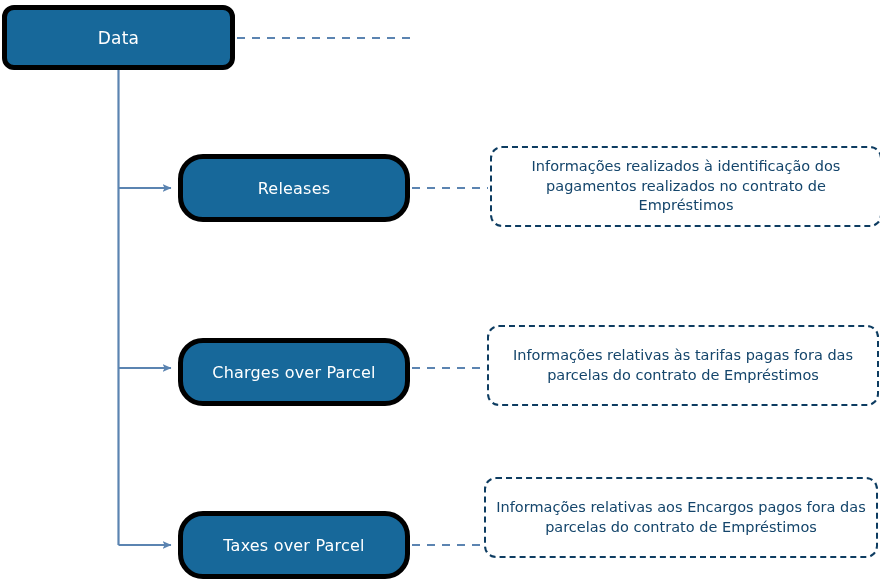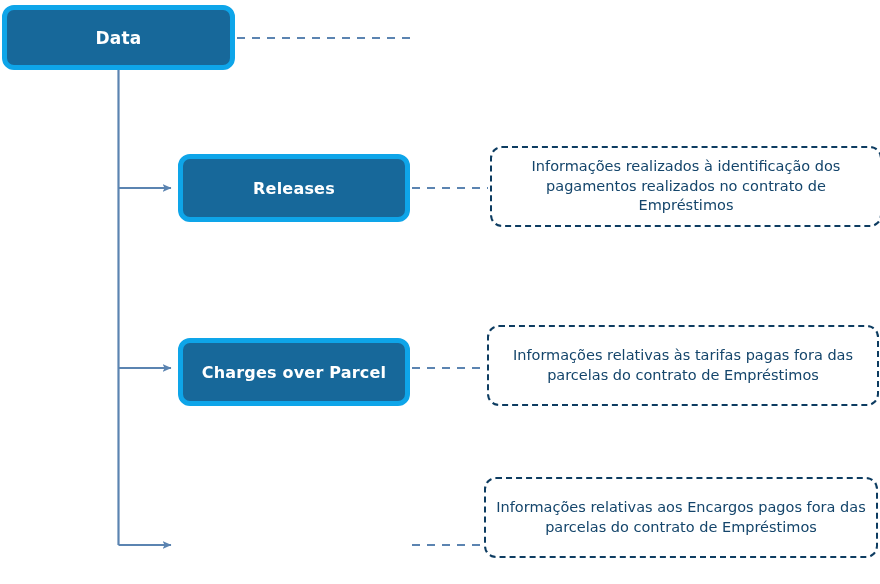--- a/index.html
+++ b/index.html
@@ -24,42 +24,43 @@
     width: 880px;
     height: 584px;
     pointer-events: none;
   }
 
   
   .node {
     position: absolute;
     box-sizing: border-box;
     background: #17689A;
-    border: 5px solid #0ea5e9;
+    border: 5px solid #000000;
     border-radius: 12px;
     display: flex;
     align-items: center;
     justify-content: center;
     text-align: right;
     color: #ffffff;
-    font-weight: bold;
+    font-weight: normal;
     letter-spacing: 0.2px;
   }
   .node-root {
     left: 2px;
     top: 5px;
     width: 233px;
     height: 65px;
     font-size: 17px;
   }
   .node-child {
     left: 178px;
     width: 232px;
     height: 68px;
     font-size: 16px;
+    border-radius: 25px;
   }
   .node-releases { top: 154px; }
   .node-charges  { top: 338px; }
   .node-taxes    { top: 511px; }
 
   
   .note {
     position: absolute;
     box-sizing: border-box;
     background: #ffffff;
@@ -127,20 +128,23 @@
   <div class="node node-root">
     <span>Data</span>
   </div>
 
   <div class="node node-child node-releases">
     <span>Releases</span>
   </div>
   <div class="node node-child node-charges">
     <span>Charges over Parcel</span>
   </div>
+  <div class="node node-child node-taxes">
+    <span>Taxes over Parcel</span>
+  </div>
 
   <div class="note note-1">
     <span>Informações realizados à identificação dos pagamentos realizados no contrato de Empréstimos</span>
   </div>
   <div class="note note-2">
     <span>Informações relativas às tarifas pagas fora das parcelas do contrato de Empréstimos</span>
   </div>
   <div class="note note-3">
     <span>Informações relativas aos Encargos pagos fora das parcelas do contrato de Empréstimos</span>
   </div>

